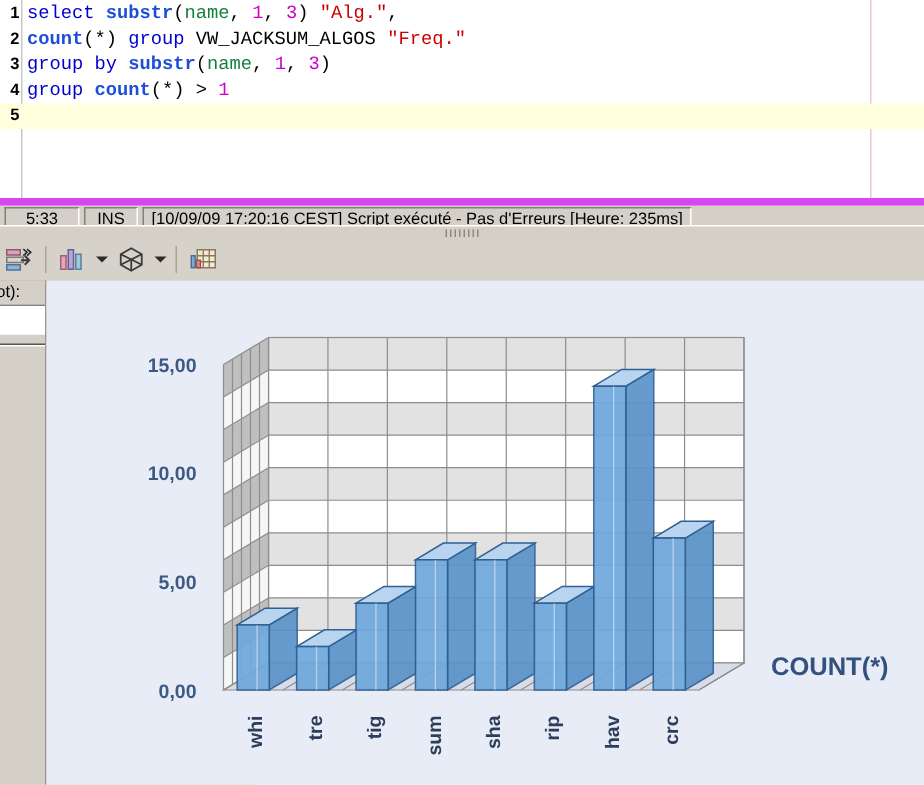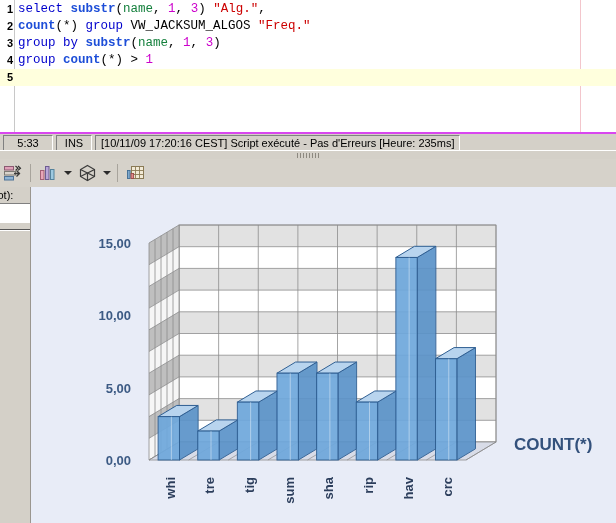--- a/index.html
+++ b/index.html
@@ -43,21 +43,21 @@
   .kw{color:#0000cc;font-weight:normal;}
   .fn{color:#1d4ed8;font-weight:bold;}
   .id{color:#15803d;}
   .str{color:#cc0000;}
   .num{color:#cc00cc;}
   .pl{color:#000000;}
 
   
   .statusbar{
     position:absolute;left:0;top:132px;width:616px;height:18px;
-    background:#d4d0c8;border-top:2px solid #d946ef;
+    background:#d4d0c8;border-top:5px solid #d946ef;
     display:flex;align-items:center;
   }
   .st-cell{
     height:14px;line-height:14px;margin-left:3px;
     border:1px solid #808080;border-right-color:#ffffff;border-bottom-color:#ffffff;
     background:#d4d0c8;padding:0 5px;color:#000;font-size:11px;
     display:flex;align-items:center;
   }
   .st-pos{min-width:38px;justify-content:center;}
   .st-ins{min-width:24px;justify-content:center;}
@@ -144,21 +144,21 @@
         <div class="cline"><span class="lnum">2</span><span class="ctext"><span class="fn">count</span><span class="pl">(*) </span><span class="kw">group</span><span class="pl"> </span><span class="pl">VW_JACKSUM_ALGOS</span><span class="pl"> </span><span class="str">"Freq."</span></span></div>
         <div class="cline"><span class="lnum">3</span><span class="ctext"><span class="kw">group by</span><span class="pl"> </span><span class="fn">substr</span><span class="pl">(</span><span class="id">name</span><span class="pl">, </span><span class="num">1</span><span class="pl">, </span><span class="num">3</span><span class="pl">)</span></span></div>
         <div class="cline"><span class="lnum">4</span><span class="ctext"><span class="kw">group</span><span class="pl"> </span><span class="fn">count</span><span class="pl">(*) &gt; </span><span class="num">1</span></span></div>
         <div class="cline hl"><span class="lnum">5</span></div>
       </div>
   </div>
 
   <div class="statusbar">
     <div class="st-cell st-pos">5:33</div>
     <div class="st-cell st-ins">INS</div>
-    <div class="st-cell st-msg">[10/11/09 17:20:16 CEST] Script exécuté - Pas d'Erreurs [Heure: 235ms]</div>
+    <div class="st-cell st-msg">[10/09/09 17:20:16 CEST] Script exécuté - Pas d'Erreurs [Heure: 235ms]</div>
   </div>
 
   <div class="splitter">
     <div class="grip">
       <i></i>
         <i></i>
         <i></i>
         <i></i>
         <i></i>
         <i></i>

